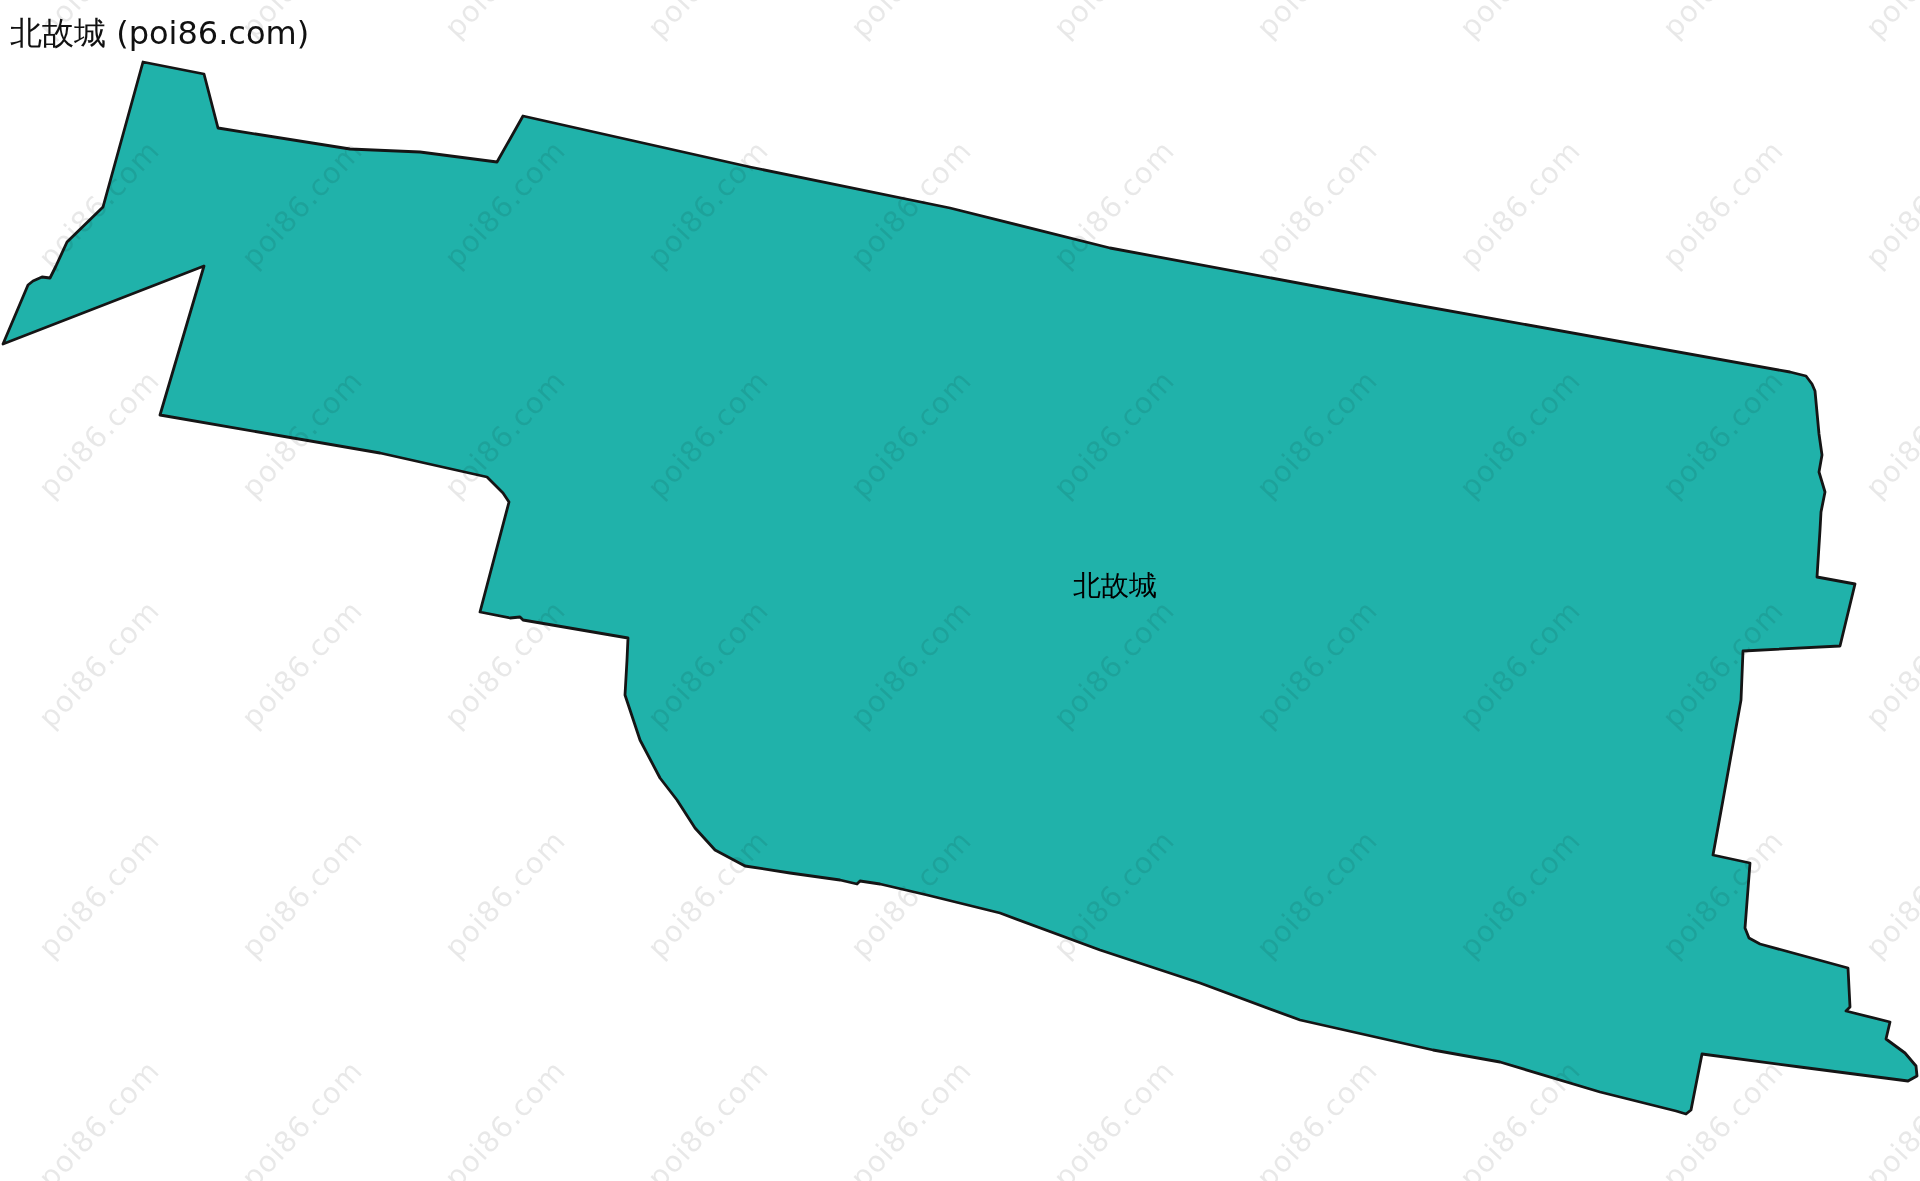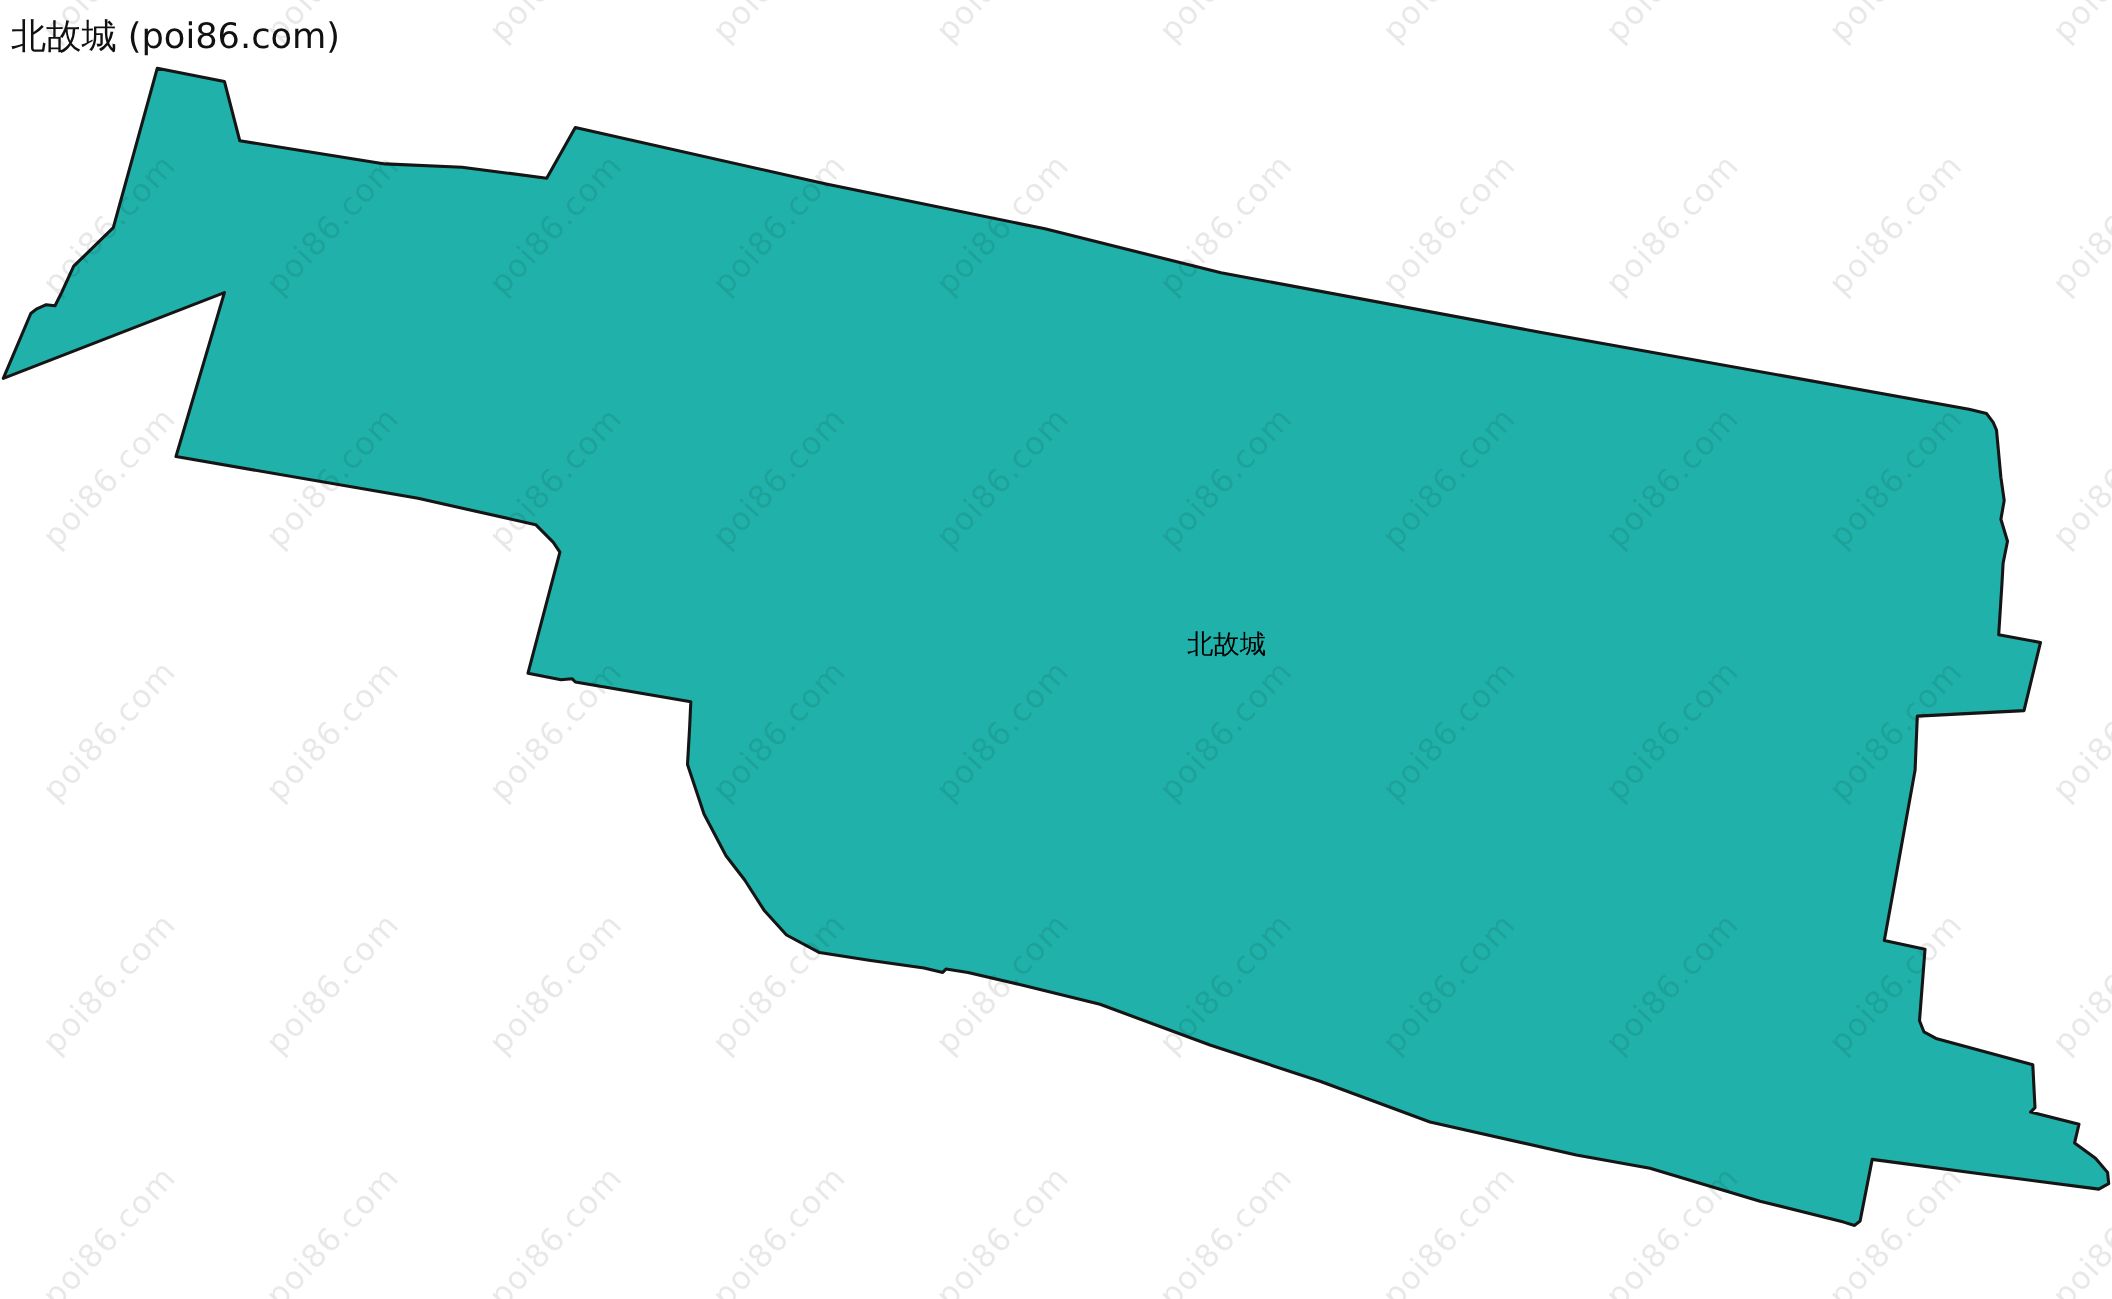--- a/index.html
+++ b/index.html
@@ -45,21 +45,21 @@
     top: 12px;
     z-index: 3;
     font-size: 32px;
     color: #111111;
     white-space: nowrap;
   }
   #region-label {
     position: absolute;
     z-index: 3;
     transform: translate(-50%, -50%);
-    font-size: 24px;
+    font-size: 28px;
     color: #000000;
     white-space: nowrap;
   }
 </style>
 </head>
 <body>
 
 <div id="map-stage">
 
   <svg id="boundary-svg" width="1920" height="1181" viewBox="0 0 1920 1181">

